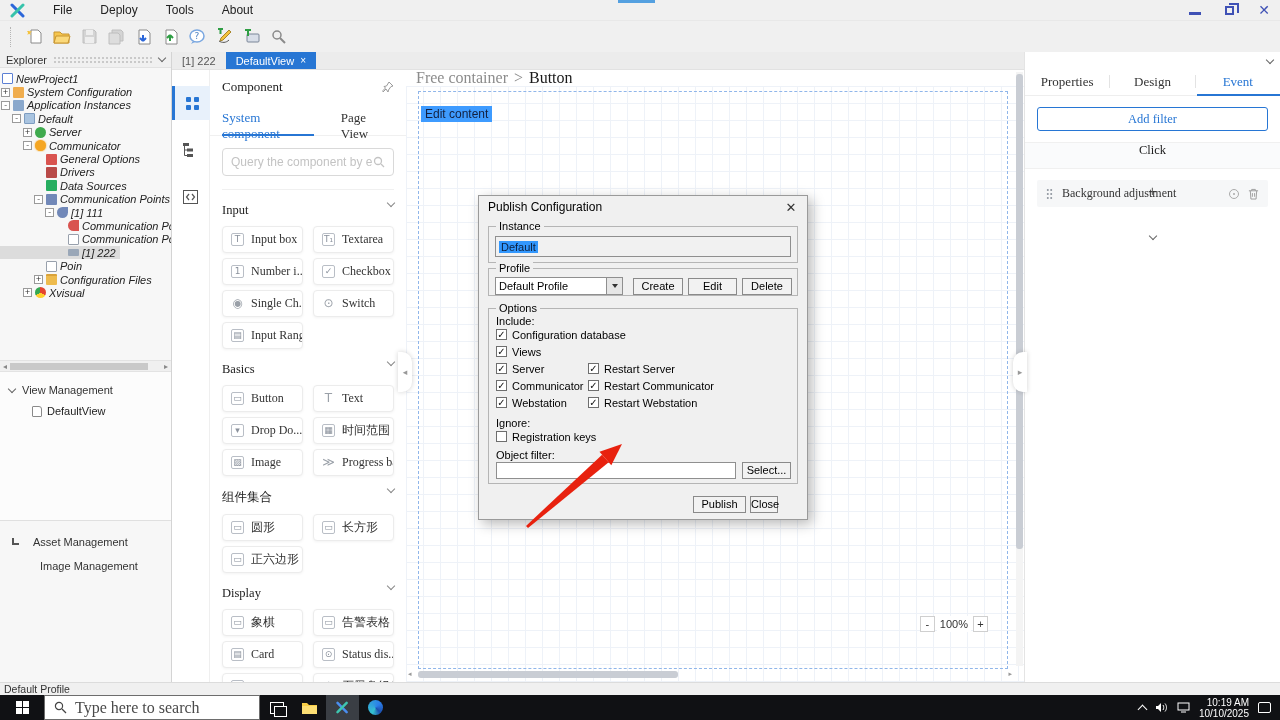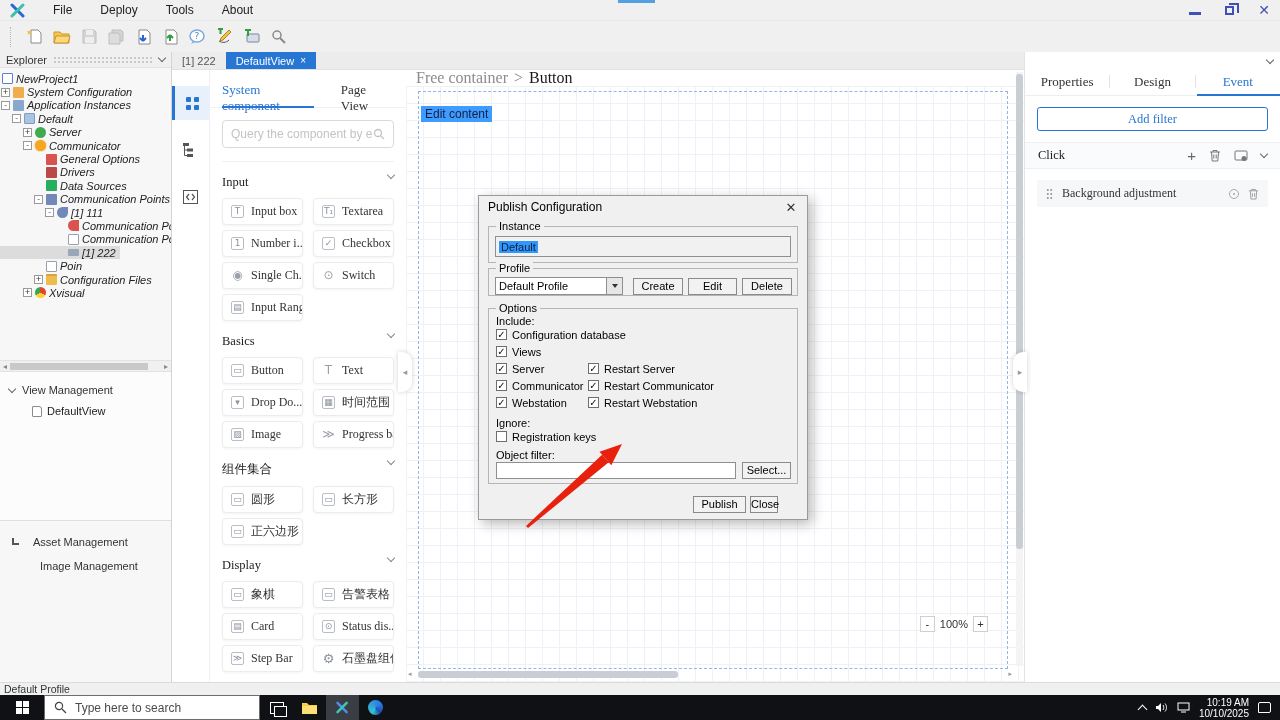--- a/index.html
+++ b/index.html
@@ -111,21 +111,21 @@
 
   
   .rightpanel { position:absolute; left:1024px; top:52px; width:256px; bottom:38px; background:#fff; border-left:1px solid #e4e4e4; font-family:"Liberation Serif",serif; }
   .rp-top-chev { position:absolute; right:7px; top:8px; }
   .rp-tabs { display:flex; margin-top:16px; height:28px; align-items:center; font-size:13px; color:#333; border-bottom:1px solid #eee; position:relative; }
   .rp-tab { flex:1; text-align:center; }
   .rp-sep { width:1px; height:13px; background:#e3e3e3; }
   .rp-tab.active { color:#2776d4; }
   .rp-underline { position:absolute; right:0; bottom:-1px; width:83px; height:2px; background:#2776d4; }
   .rp-addevent { margin:11px 12px 0; height:24px; border:1px solid #2776d4; border-radius:3px; color:#2776d4; font-size:12.5px; display:flex; align-items:center; justify-content:center; }
-  .rp-click { margin-top:11px; background:#fafbfc; border-top:1px solid #f0f0f0; border-bottom:1px solid #f0f0f0; height:27px; display:flex; align-items:center; padding:0 13px; font-size:12.5px; color:#222; gap:13px; }
+  .rp-click { margin-top:11px; background:#fafbfc; border-top:1px solid #f0f0f0; border-bottom:1px solid #f0f0f0; height:27px; display:flex; align-items:center; padding:0 13px; font-size:12.5px; color:#222; gap:13px;flex-direction:column; }
   .rp-click .sp { flex:1; }
   .rp-plus { font-size:15px; color:#666; font-family:"Liberation Sans",sans-serif; line-height:13px; }
   .rp-item { margin:11px 12px 0; background:#f6f7f8; border-radius:2px; height:27px; display:flex; align-items:center; padding:0 9px; font-size:12px; color:#333; gap:9px; }
   .drag { width:7px; height:11px; background-image:radial-gradient(#9aa0a8 1px, transparent 1.2px); background-size:3.5px 4px; flex:none; }
   .rp-item .sp { flex:1; }
   .tgt { width:10px; height:10px; border:1px solid #aaa; border-radius:50%; position:relative; }
   .tgt::after { content:""; position:absolute; left:3px; top:3px; width:2px; height:2px; background:#aaa; border-radius:50%; }
 
   
   .dialog { position:absolute; left:478px; top:195px; width:330px; height:325px; background:#f0f0f0; border:1px solid #9a9a9a; box-shadow:4px 4px 12px rgba(0,0,0,.28); font-size:11px; color:#000; z-index:40; }
@@ -148,21 +148,21 @@
   .optrow { position:absolute; display:flex; align-items:center; gap:5px; height:13px; }
   .of-input { position:absolute; left:7px; top:153px; width:240px; height:17px; border:1px solid #8f8f8f; background:#fff; font-size:11px; padding:0 2px; outline:none; }
 
   
   .statusbar { position:absolute; left:0; right:0; top:682px; height:13px; background:#f0f0f0; border-top:1px solid #dcdcdc; font-size:10.5px; color:#333; display:flex; align-items:center; padding-left:4px; }
   .taskbar { position:absolute; left:0; right:0; top:695px; height:25px; background:#101114; display:flex; align-items:center; color:#fff; }
   .start { width:44px; height:25px; display:flex; align-items:center; justify-content:center; }
   .winlogo { width:13px; height:13px; display:grid; grid-template-columns:6px 6px; grid-template-rows:6px 6px; gap:1px; }
   .winlogo i { background:#fff; }
   .tsearch { width:216px; height:25px; background:#fff; border:1px solid #6d6d6d; display:flex; align-items:center; gap:8px; padding:0 9px; }
-  .tsearch input { border:none; outline:none; flex:1; font-size:12px; color:#404040; background:transparent; min-width:0; font-family:Liberation Sans, sans-serif; }
+  .tsearch input { border:none; outline:none; flex:1; font-size:16px; color:#404040; background:transparent; min-width:0; font-family:Liberation Serif, serif; }
   .tsearch input::placeholder { color:#4a4a4a; }
   .tk { width:33px; height:25px; display:flex; align-items:center; justify-content:center; }
   .tk.active { background:#3a3e44; }
   .taskview { width:14px; height:12px; border:1px solid #fff; position:relative; background:transparent; }
   .taskview::before { content:""; position:absolute; left:3px; top:3px; width:11px; height:9px; border:1px solid #fff; background:#101114; }
   .edge { width:15px; height:15px; border-radius:50%; background:conic-gradient(from 210deg,#35c1cf,#2b7de9 55%,#1b4fae 80%,#35c1cf); }
   .tray { margin-left:auto; display:flex; align-items:center; gap:9px; padding-right:9px; }
   .tray-chev { width:7px; height:7px; border-left:1.5px solid #fff; border-top:1.5px solid #fff; transform:rotate(45deg); margin-top:3px; }
   .clock { text-align:right; font-size:10px; line-height:11px; }
   .notif { width:13px; height:11px; border:1px solid #fff; border-radius:2px 2px 2px 0; }
@@ -402,20 +402,26 @@
   </div>
   <div class="is-btn" style="margin-top:13px">
     <svg width="15" height="14" viewBox="0 0 15 14">
         <rect x="0.5" y="0.5" width="14" height="13" fill="none" stroke="#555"></rect>
         <path d="M6 4L3.5 7L6 10M9 4l2.5 3L9 10" stroke="#555" fill="none" stroke-width="1.2"></path>
       </svg>
   </div>
 </div>
 
 <div class="components">
+  <div class="cp-head">
+    <span>Component</span>
+    <svg width="12" height="12" viewBox="0 0 12 12">
+        <path d="M7 1l4 4-2 .5L6.5 9 6 11 4 8 1 11l0-1.5L3.5 7 2 5.5 4.5 5z" fill="none" stroke="#9a9a9a"></path>
+      </svg>
+  </div>
   <div class="cp-tabs">
     <span class="cp-tab active">System component</span>
     <span class="cp-tab">Page View</span>
     <span class="cp-underline"></span>
   </div>
   <div class="cp-search">
     <input placeholder="Query the component by ente" style="">
     <svg width="12" height="12" viewBox="0 0 12 12">
         <circle cx="5" cy="5" r="3.5" fill="none" stroke="#c3c3c3" stroke-width="1.3"></circle>
         <path d="M8 8l3 3" stroke="#c3c3c3" stroke-width="1.3"></path>

